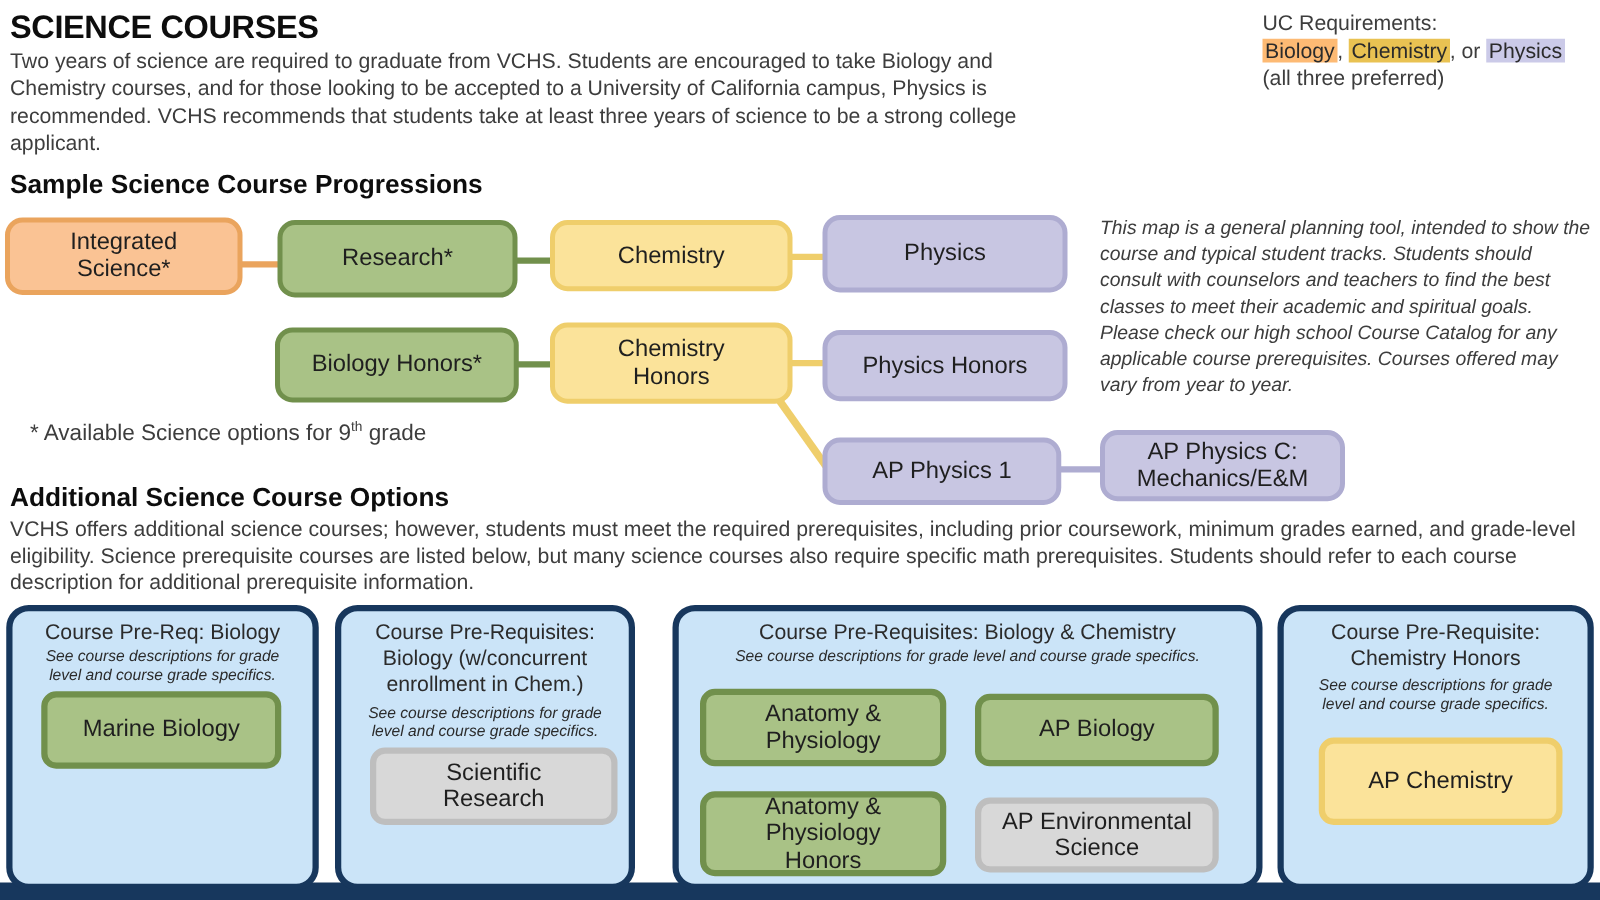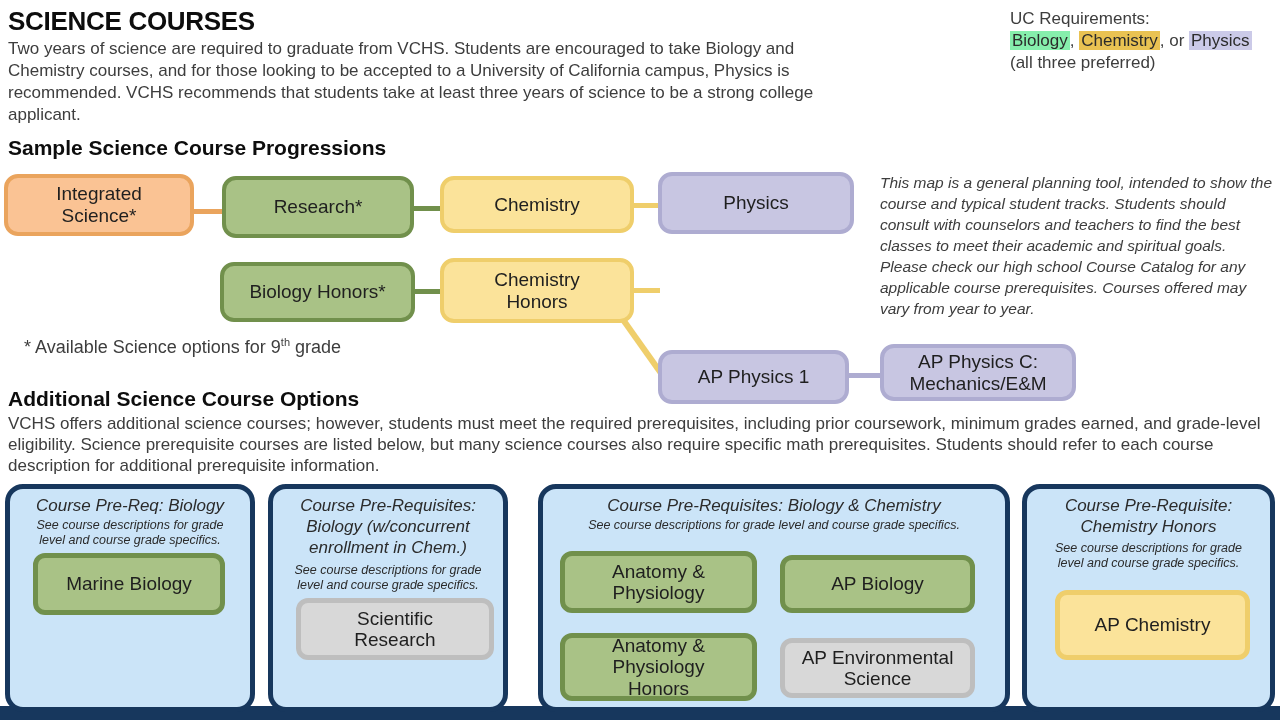--- a/index.html
+++ b/index.html
@@ -15,21 +15,21 @@
   
   .h1 { position: absolute; left: 8px; top: 6px; font-size: 26px; font-weight: bold; color: #0d0d0d; letter-spacing: -0.3px; }
   .intro { position: absolute; left: 8px; top: 38px; width: 812px; font-size: 17px; line-height: 22px; color: #3d3d3d; }
   .h2 { position: absolute; left: 8px; top: 136px; font-size: 21px; font-weight: bold; color: #0d0d0d; }
   .h3 { position: absolute; left: 8px; top: 387px; font-size: 21px; font-weight: bold; color: #0d0d0d; }
   .add-par { position: absolute; left: 8px; top: 413px; width: 1268px; font-size: 17px; line-height: 21px; color: #3d3d3d; }
 
   
   .uc { position: absolute; left: 1010px; top: 8px; width: 268px; font-size: 17px; line-height: 22px; color: #3d3d3d; }
   .uc .hl { padding: 0 2px; color: #2b2b2b; }
-  .hl-bio  { background: #86efac; text-align: center; }
+  .hl-bio  { background: #fdba74; text-align: center; }
   .hl-chem { background: #e9c252; }
   .hl-phys { background: #cbcae8; }
 
   
   .fc-box {
     position: absolute; border-radius: 14px; border: 4px solid;
     display: flex; align-items: center; justify-content: center;
     text-align: center; font-size: 19px; line-height: 1.15; color: #1f1f1f;
   }
   .fc-orange { background: #fac394; border-color: #eaa45d; }
@@ -56,21 +56,21 @@
     position: absolute; top: 484px; height: 228px;
     background: #cbe4f8; border: 5px solid #17375d; border-radius: 18px;
   }
   .grp-1 { left: 5px;    width: 250px; }
   .grp-2 { left: 268px;  width: 240px; padding-left: 15px; }
   .grp-3 { left: 538px;  width: 472px; }
   .grp-4 { left: 1022px; width: 253px; }
 
   .grp-title {
     position: absolute; left: 0; right: 0; top: 6px; text-align: center;
-    font-style: italic; font-size: 17px; line-height: 21px; color: #2b2b2b; padding: 0 10px;
+    font-size: 17px; line-height: 21px; color: #2b2b2b; padding: 0 10px;
   }
   .grp-sub {
     position: absolute; left: 0; right: 0; text-align: center;
     font-style: italic; font-size: 12.5px; line-height: 15px; color: #2b2b2b; padding: 0 14px;
   }
   .grp-1 .grp-sub { top: 29px; }
   .grp-2 .grp-title { padding: 0 6px; }
   .grp-2 .grp-sub { top: 74px; }
   .grp-3 .grp-sub { top: 29px; }
   .grp-4 .grp-sub { top: 52px; }
@@ -110,20 +110,21 @@
     <line x1="24" y1="14" x2="68" y2="76" stroke="#efce6b" stroke-width="6"></line>
   </svg>
 
   <div class="fc-box fc-orange" style="left:4px;   top:174px; width:190px; height:62px; padding:0 32px;">Integrated Science*</div>
   <div class="fc-box fc-green" style="left:222px; top:176px; width:192px; height:62px;">Research*</div>
   <div class="fc-box fc-yellow" style="left:440px; top:176px; width:194px; height:57px;">Chemistry</div>
   <div class="fc-box fc-purple" style="left:658px; top:172px; width:196px; height:62px;">Physics</div>
 
   <div class="fc-box fc-yellow" style="left:440px; top:258px; width:194px; height:65px; padding:0 42px;">Chemistry Honors</div>
   <div class="fc-box fc-green" style="left:220px; top:262px; width:195px; height:60px;">Biology Honors*</div>
+  <div class="fc-box fc-purple" style="left:658px; top:264px; width:196px; height:57px;">Physics Honors</div>
 
   <div class="fc-box fc-purple" style="left:658px; top:350px; width:191px; height:54px;">AP Physics 1</div>
   <div class="fc-box fc-purple" style="left:880px; top:344px; width:196px; height:57px; padding:0 28px;">AP Physics C: Mechanics/E&amp;M</div>
 
   <div class="side-note">This map is a general planning tool, intended to show the course and typical student tracks. Students should consult with counselors and teachers to find the best classes to meet their academic and spiritual goals. Please check our high school Course Catalog for any applicable course prerequisites. Courses offered may vary from year to year.</div>
   <div class="footnote"><span>* Available Science options for 9</span><sup>th</sup><span> grade</span></div>
 
   <div class="h3">Additional Science Course Options</div>
   <div class="add-par">VCHS offers additional science courses; however, students must meet the required prerequisites, including prior coursework, minimum grades earned, and grade-level eligibility. Science prerequisite courses are listed below, but many science courses also require specific math prerequisites. Students should refer to each course description for additional prerequisite information.</div>
 

